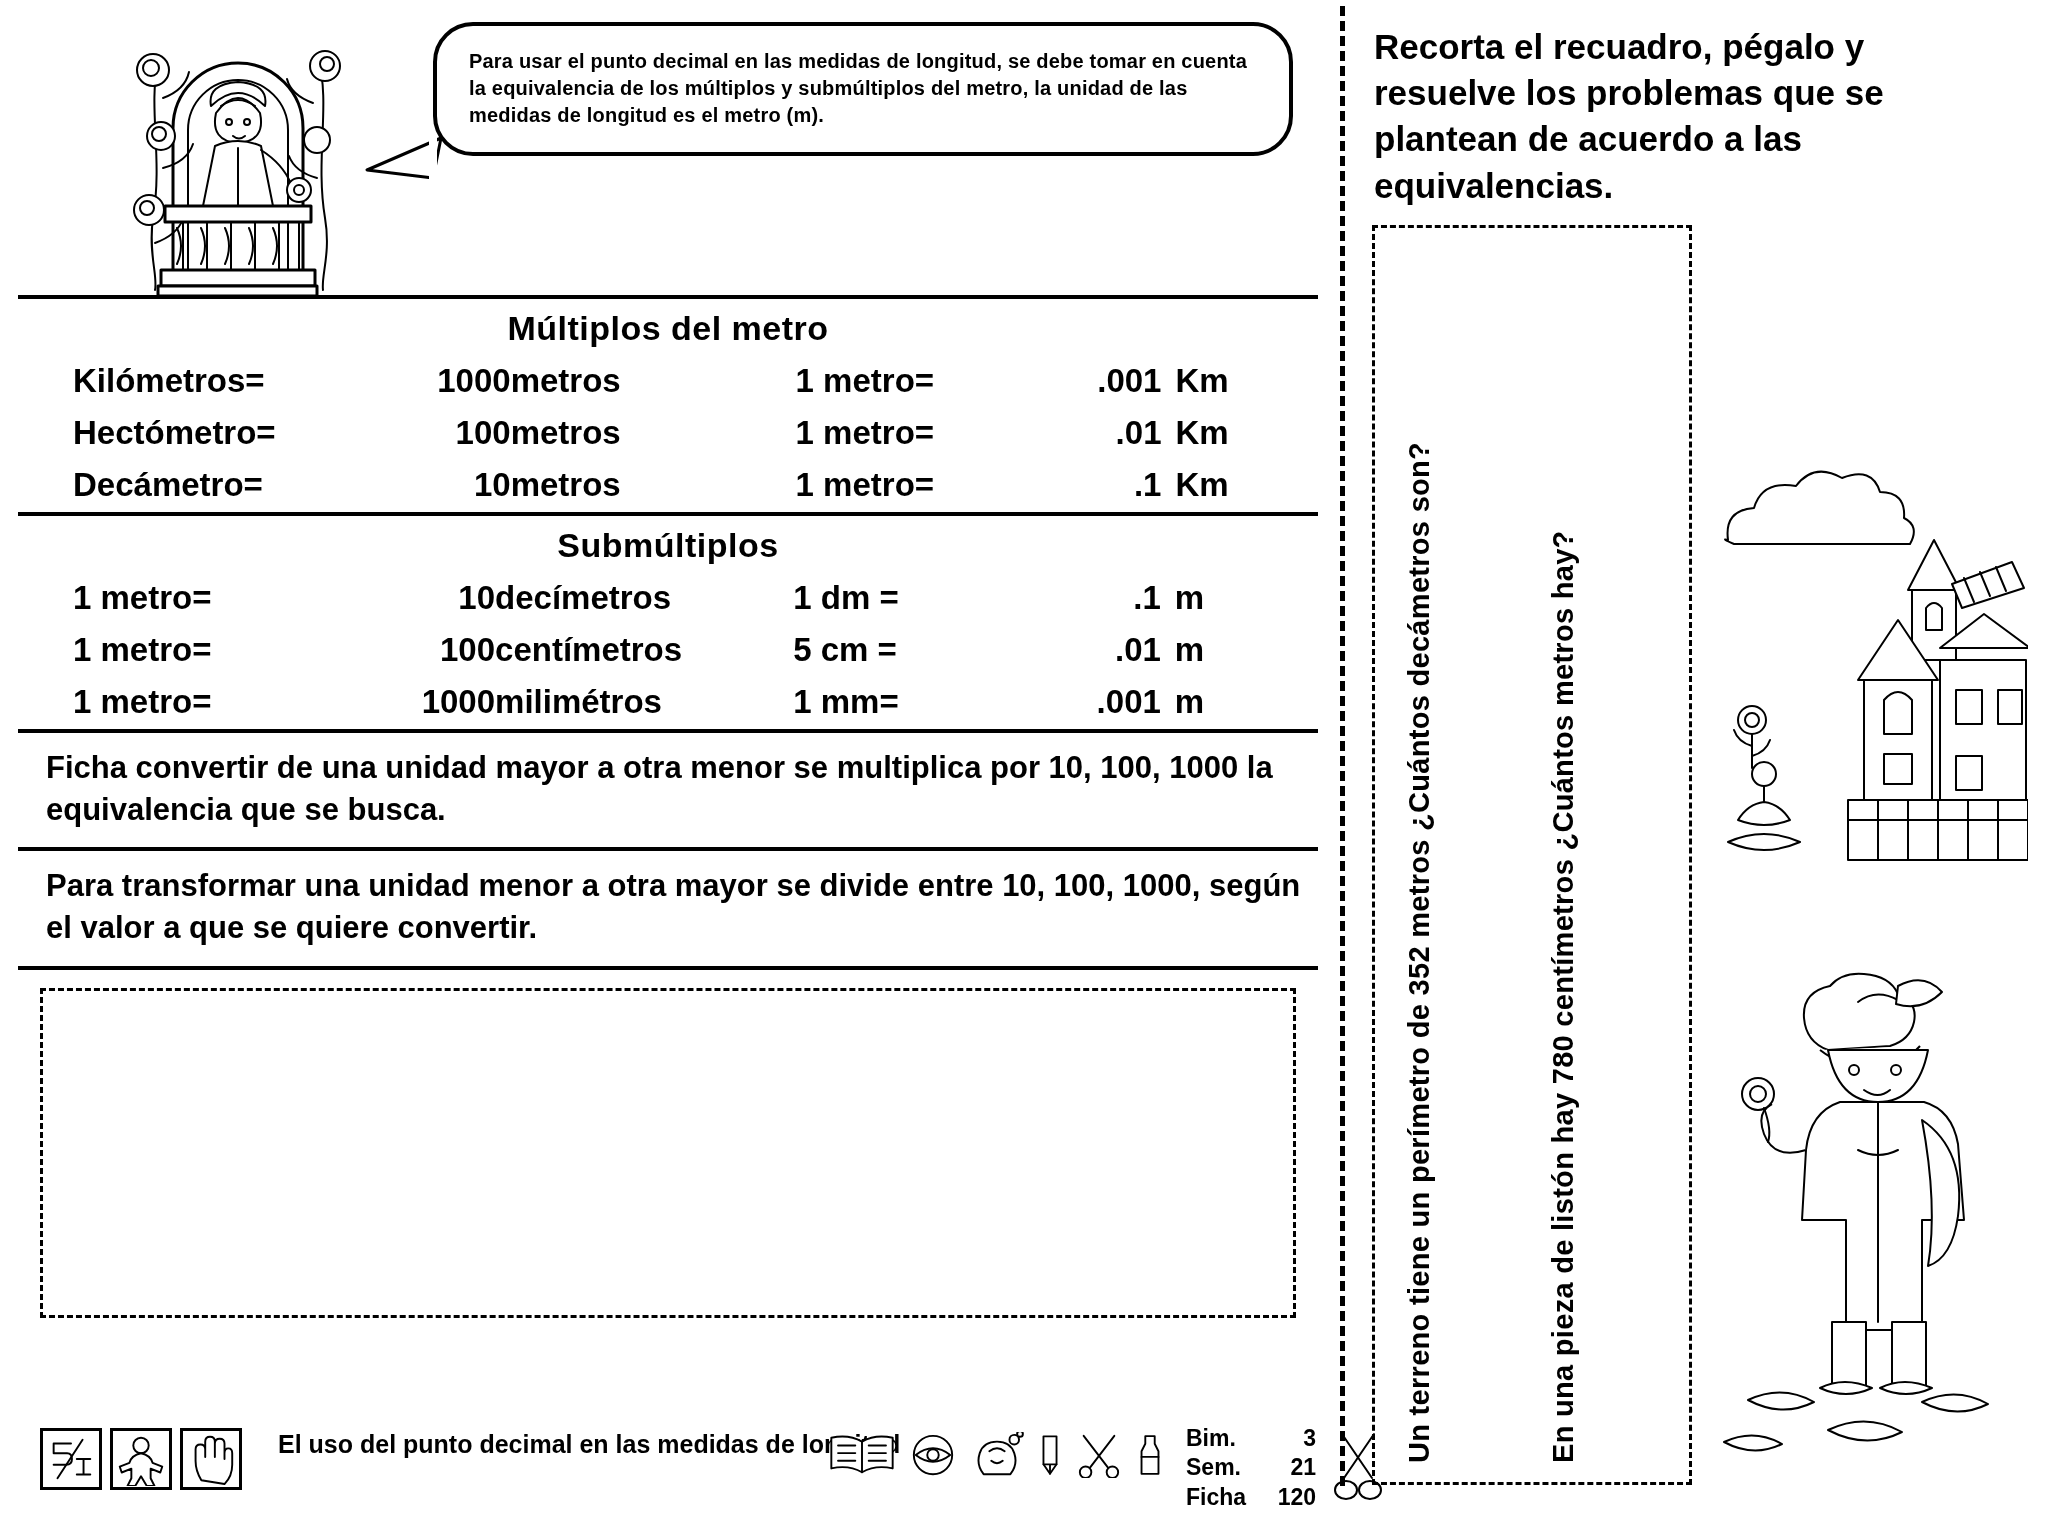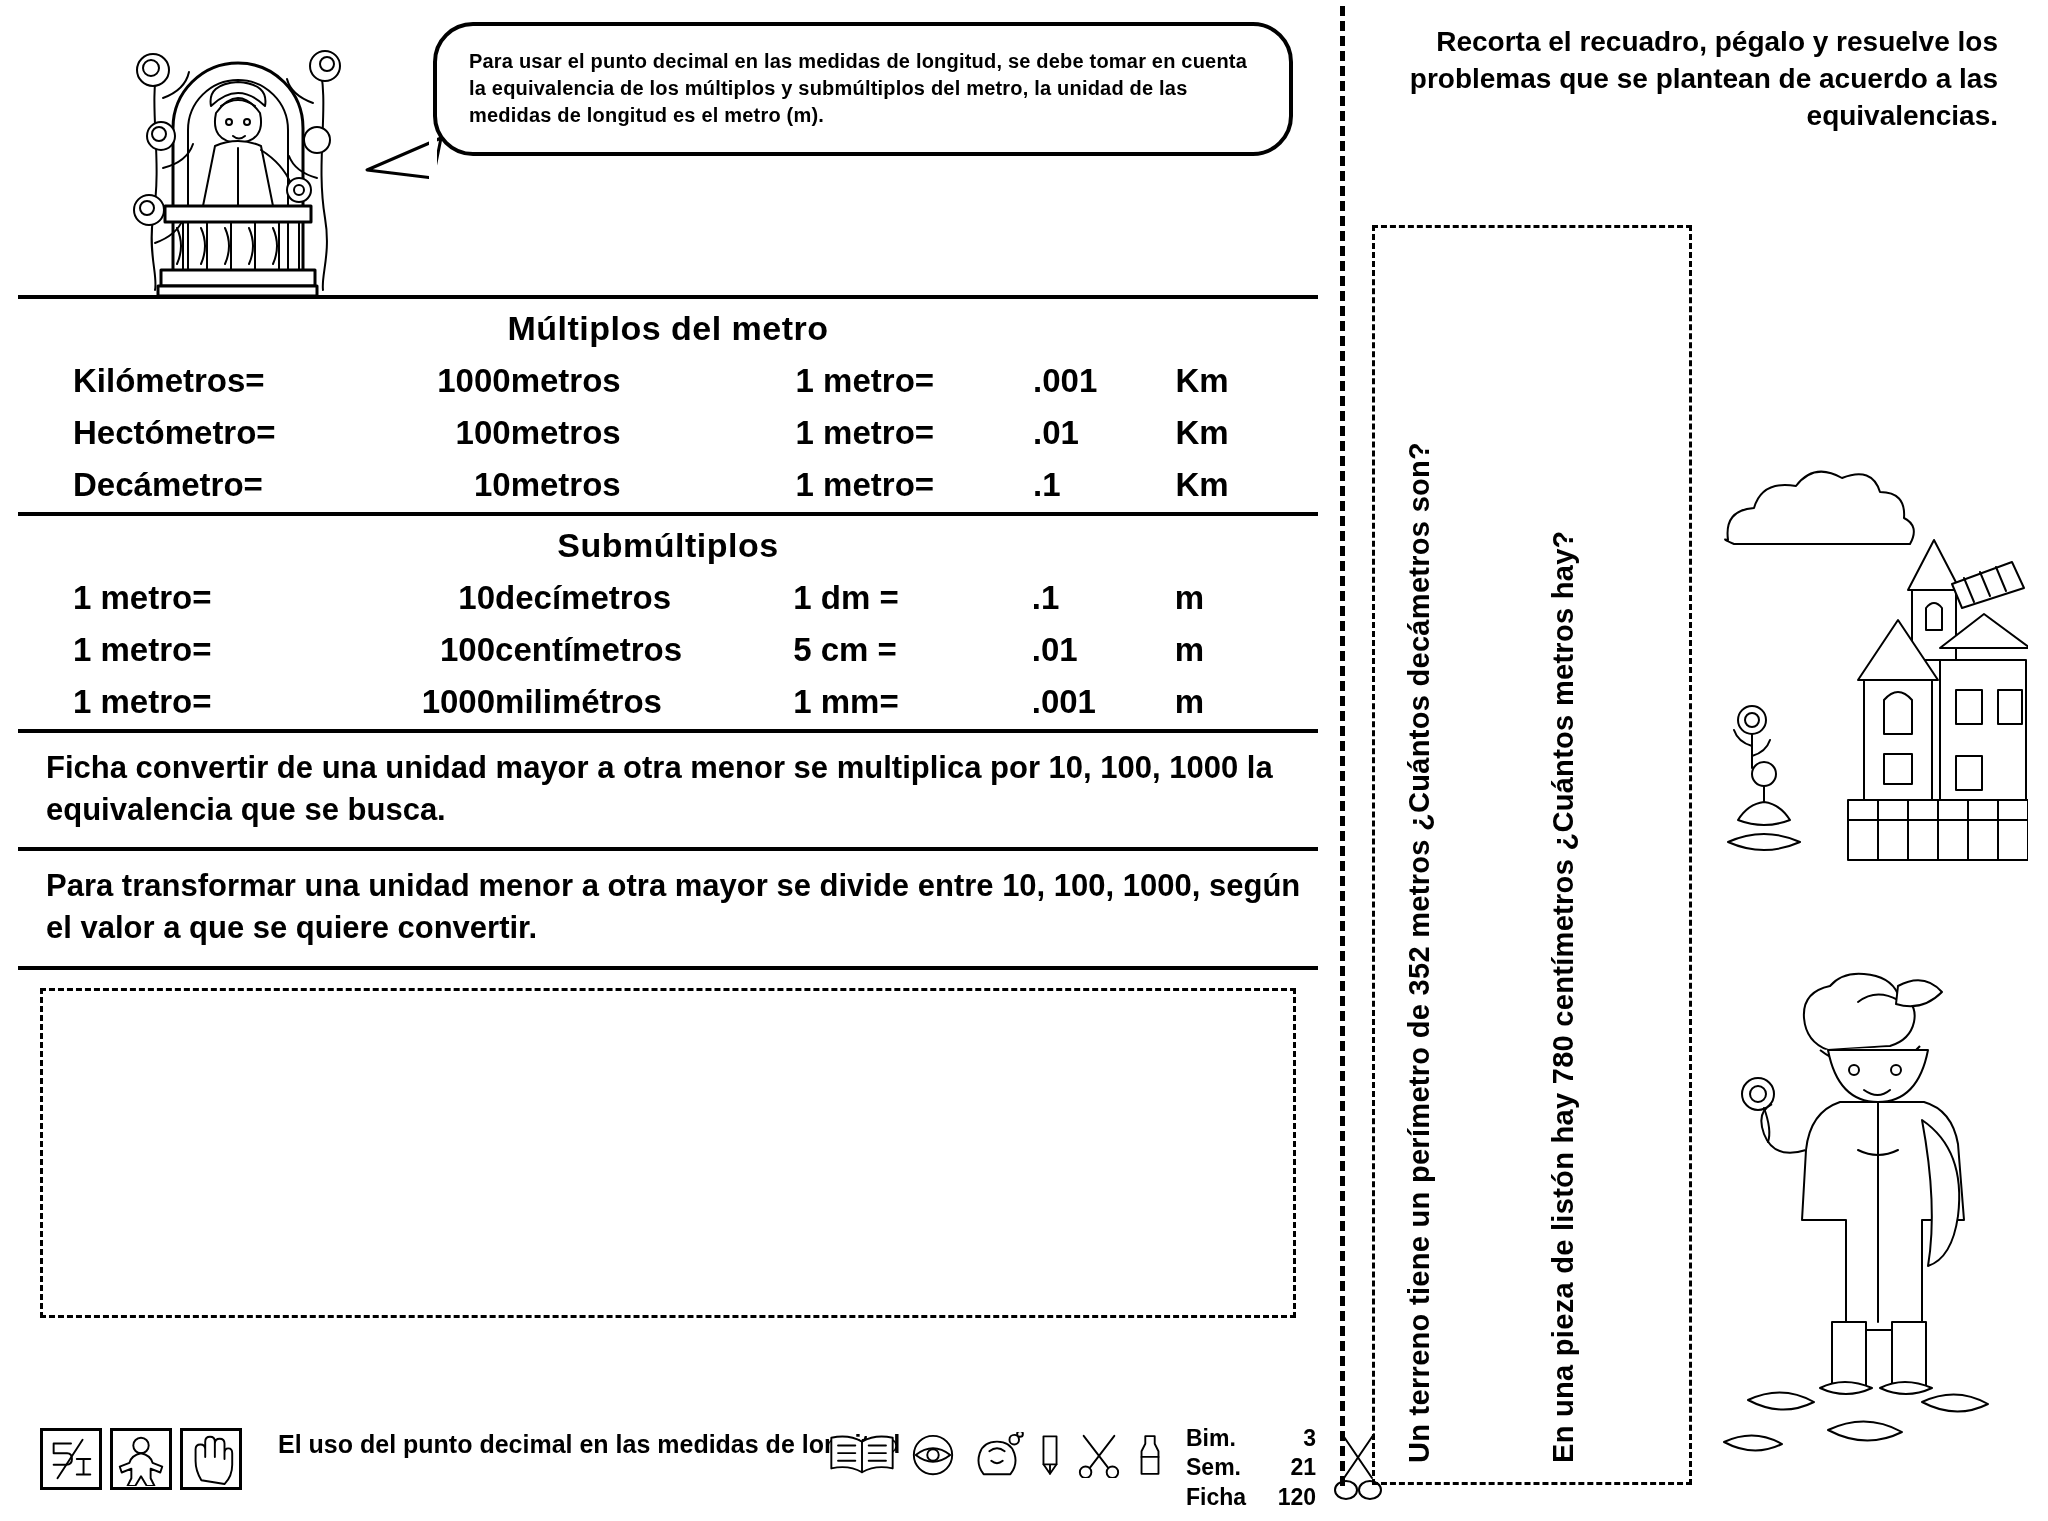--- a/index.html
+++ b/index.html
@@ -105,21 +105,21 @@
   }
   .eq-table td {
     padding: 6px 0 8px 0;
     white-space: nowrap;
     vertical-align: baseline;
   }
   .c-name   { width: 275px; padding-left: 55px !important; }
   .c-num    { width: 140px; text-align: right; }
   .c-unit   { width: 240px; }
   .c-name2  { width: 200px; }
-  .c-num2   { width: 120px; text-align: left; padding-right: 14px !important; }
+  .c-num2   { width: 120px; text-align: right; padding-right: 14px !important; }
   .c-unit2  { width: 120px; }
 
   .sub-table .c-name  { width: 250px; padding-left: 55px !important;}
   .sub-table .c-num   { width: 150px; }
   .sub-table .c-unit  { width: 250px; }
 
   
   .para {
     font-size: 31px;
     font-weight: 700;
@@ -188,26 +188,25 @@
   .scissors-mark {
     position: absolute;
     left: 1300px;
     top: 6px;
     width: 60px;
     height: 76px;
   }
 
   
   .right-head {
-    font-size: 28px;
+    font-size: 35px;
     font-weight: 700;
     line-height: 1.32;
     padding: 14px 10px 6px 6px;
     width: 640px;
-    text-align: right;
   }
 
   .cut-box {
     position: absolute;
     left: 4px;
     top: 215px;
     width: 320px;
     height: 1260px;
     border: 3px dashed #000;
   }

